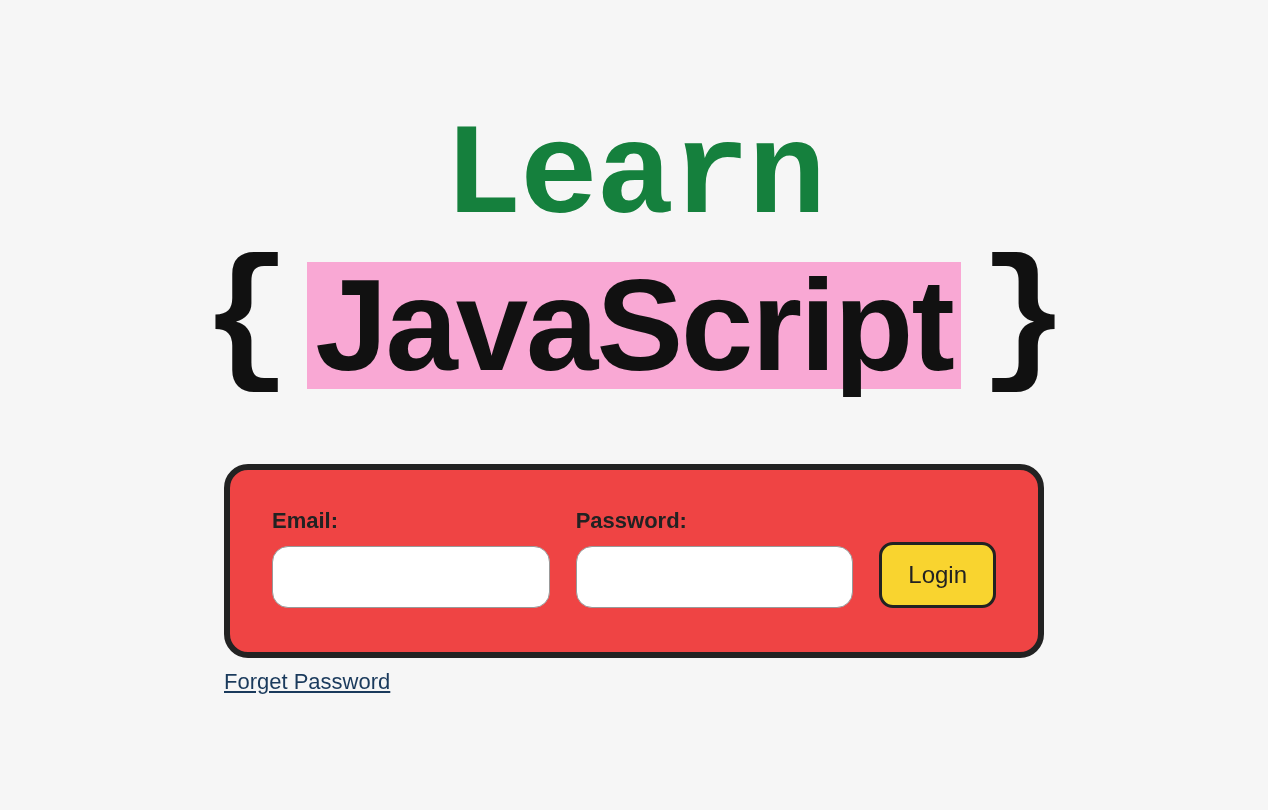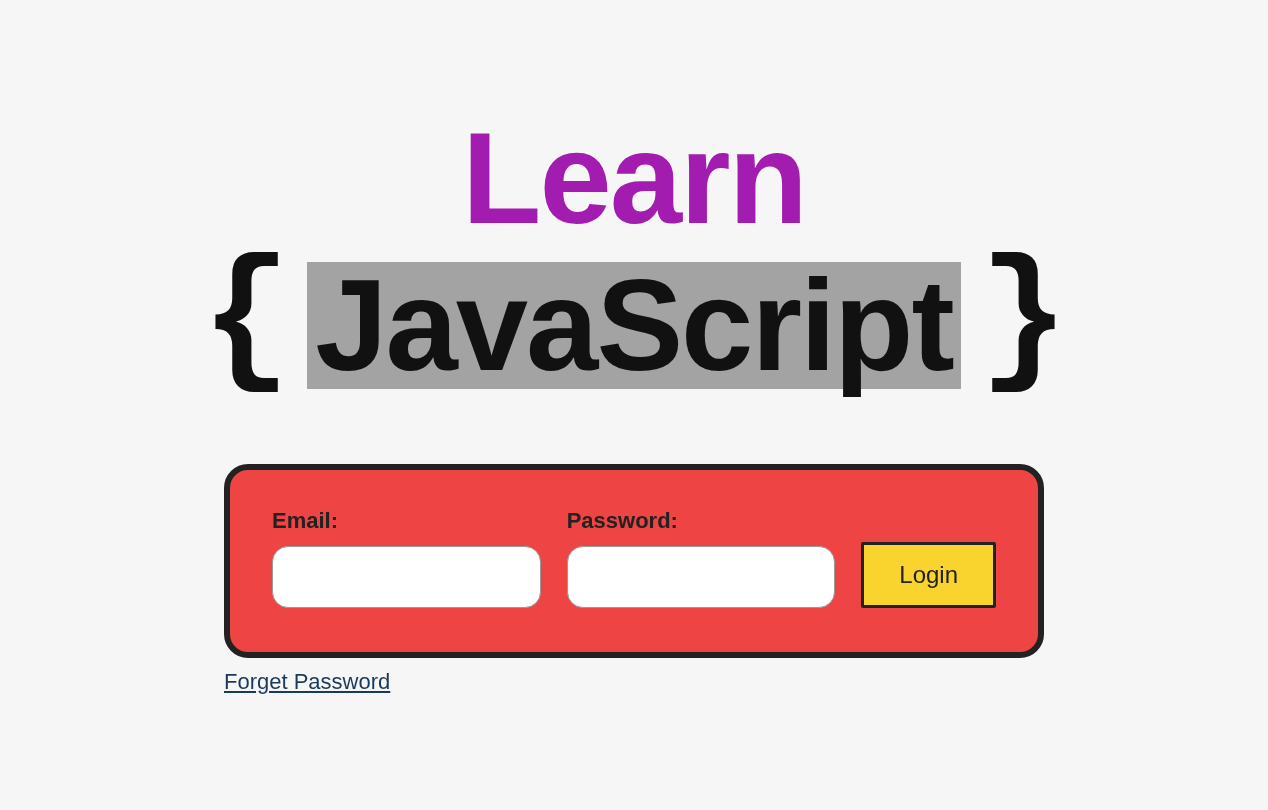--- a/index.html
+++ b/index.html
@@ -20,24 +20,24 @@
     }
 
     .title-wrap {
       text-align: center;
       margin-bottom: 60px;
     }
 
     .title-line1 {
       font-size: 130px;
       font-weight: 800;
-      color: #a21caf;
+      color: #15803d;
       letter-spacing: -2px;
       line-height: 1.05;
-      font-family: Liberation Sans, sans-serif;
+      font-family: Liberation Mono, monospace;
     }
 
     .title-line2 {
       font-size: 130px;
       font-weight: 800;
       color: #111;
       letter-spacing: -2px;
       line-height: 1.05;
       font-family: 'Helvetica Neue', Arial, sans-serif;
       display: flex;
@@ -48,21 +48,21 @@
 
     .brace {
       font-weight: 800;
       font-family: 'Courier New', monospace;
       font-size: 150px;
       position: relative;
       top: -4px;
     }
 
     .highlight {
-      background: #a3a3a3;
+      background: #f9a8d4;
       padding: 8px 8px;
       display: inline-block;
       line-height: 0.85;
     }
 
     .login-card {
       width: 820px;
       background: #ef4444;
       border: 6px solid #222;
       border-radius: 24px;
@@ -90,24 +90,24 @@
       border: 1px solid #999;
       border-radius: 16px;
       background: #fff;
       font-size: 18px;
       padding: 0 16px;
       outline: none;
     }
 
     .login-btn {
       height: 66px;
-      padding: 0 35px;
+      padding: 0 26px;
       background: #f9d42f;
       border: 3px solid #222;
-      border-radius: 2px;
+      border-radius: 14px;
       font-size: 24px;
       font-weight: 500;
       color: #222;
       cursor: pointer;
       font-family: inherit;
     }
 
     .forget-wrap {
       width: 820px;
       margin-top: 11px;

